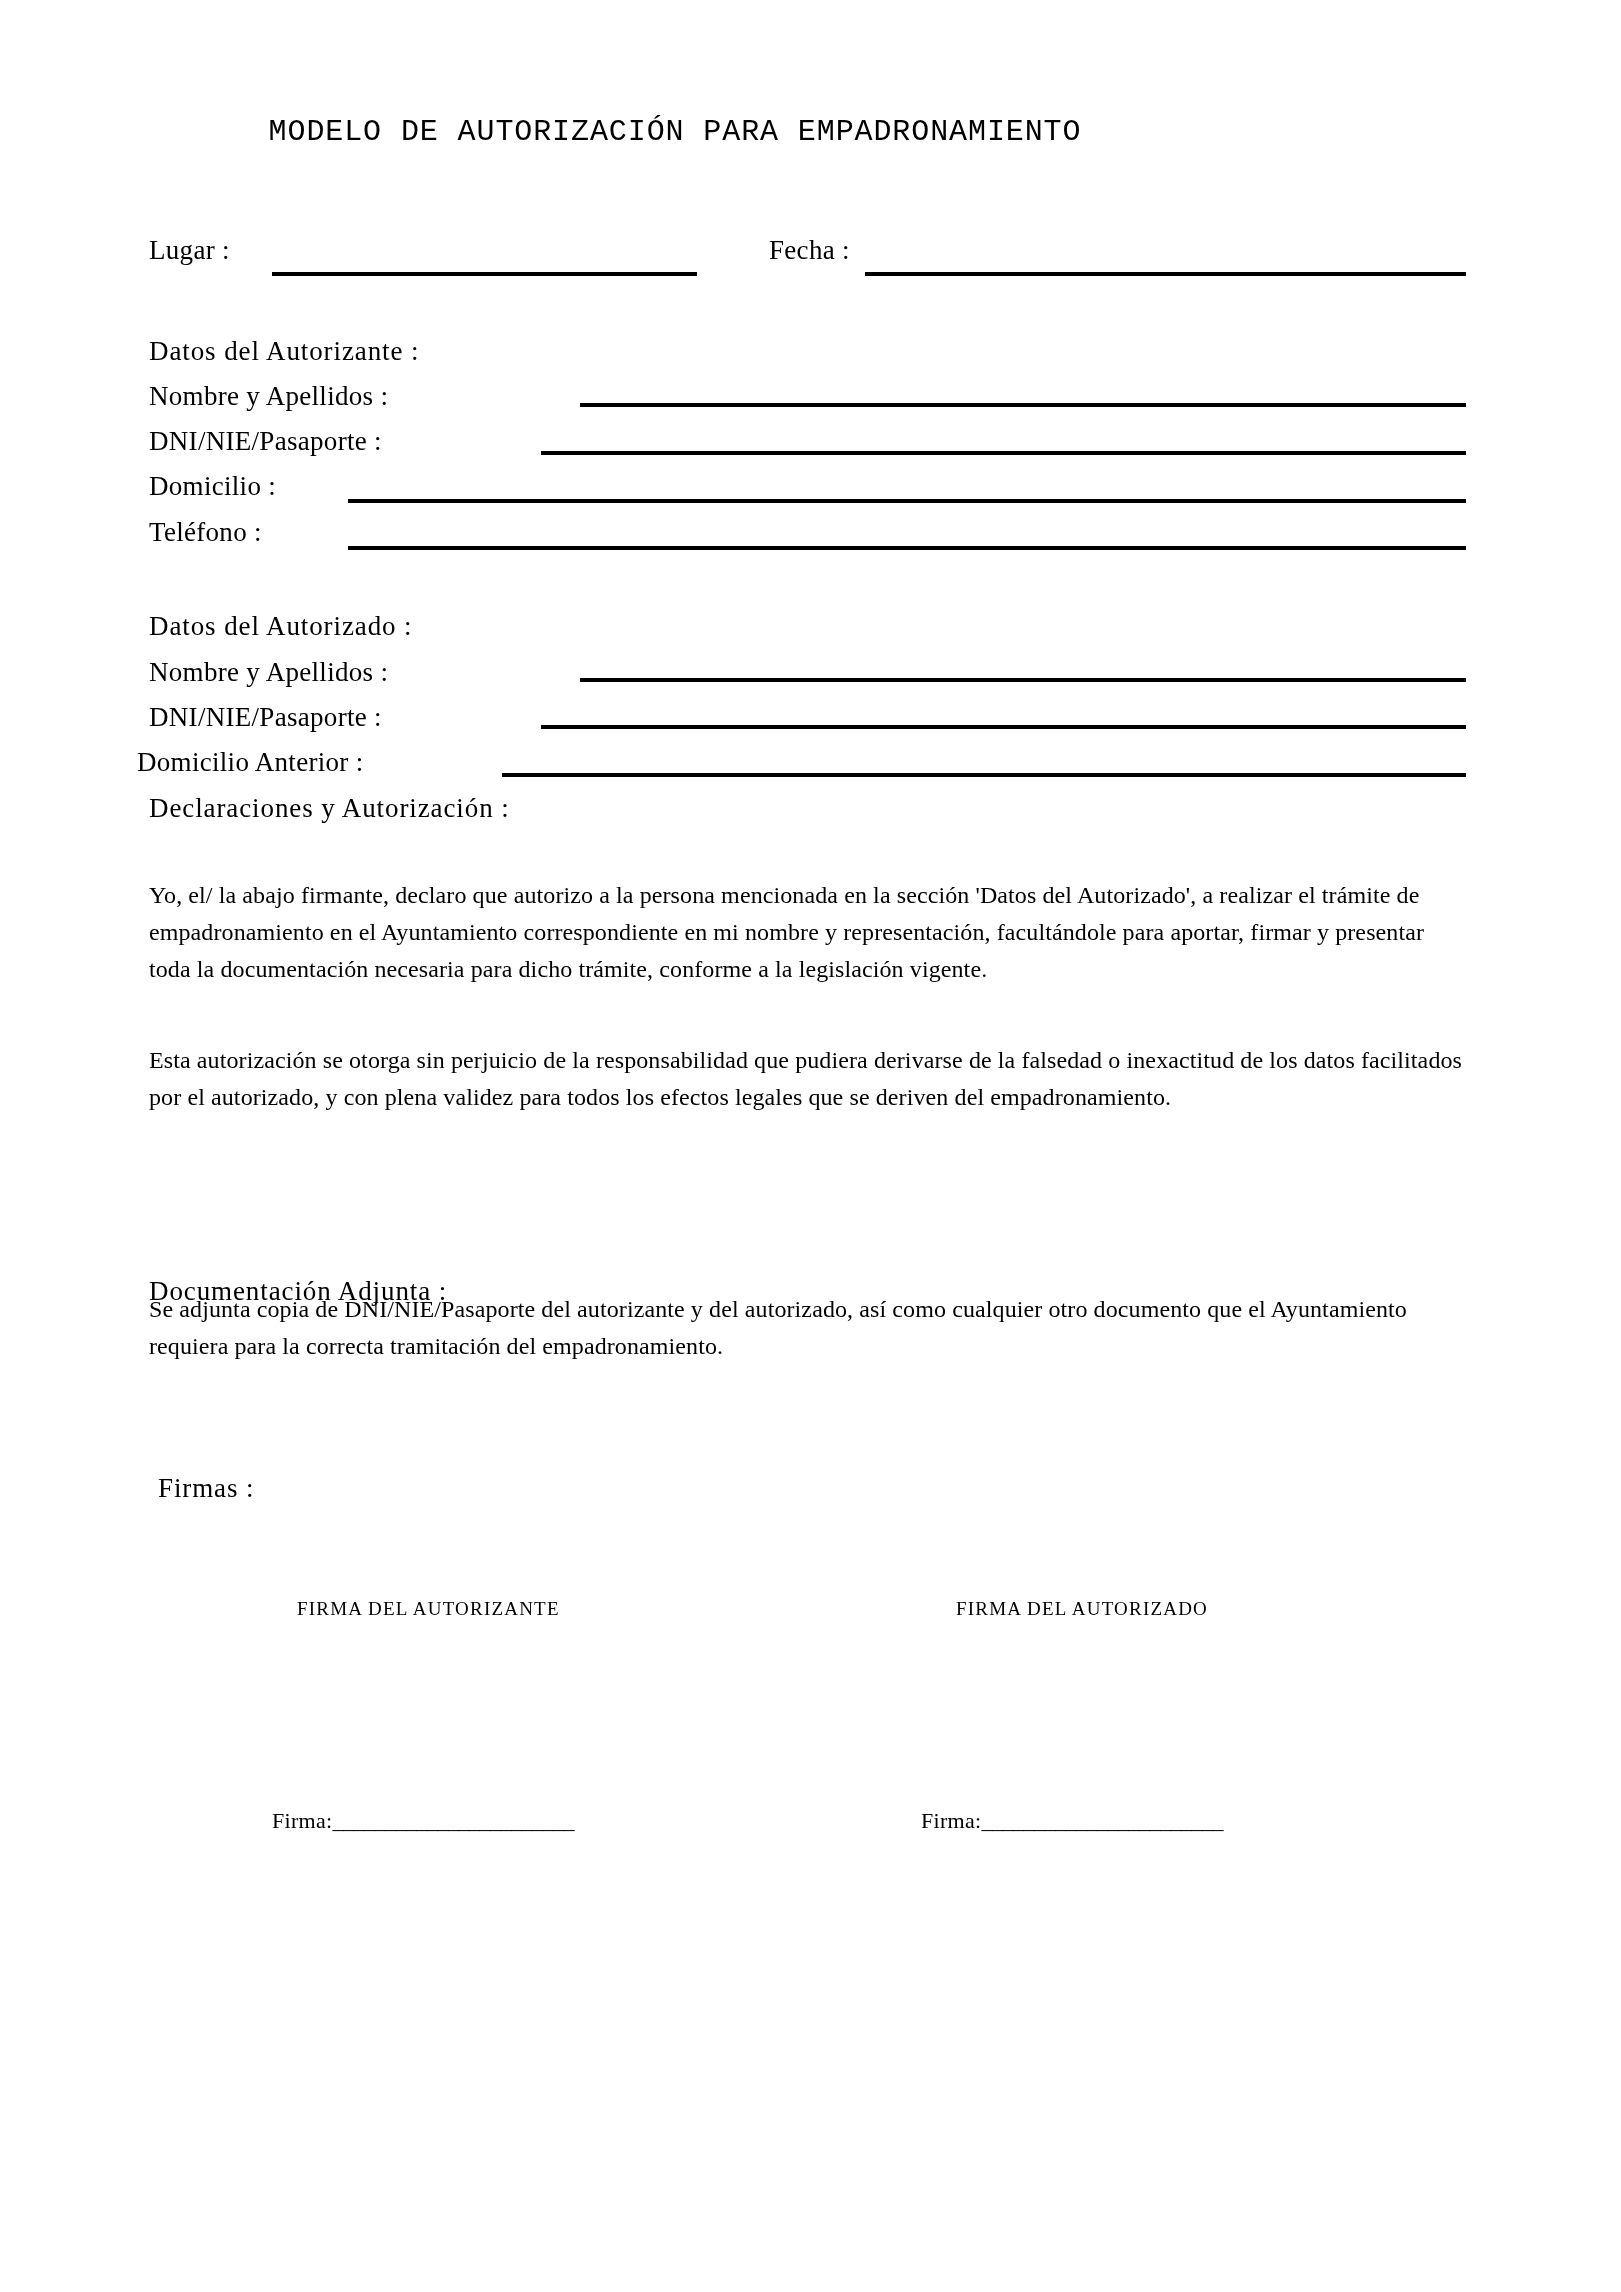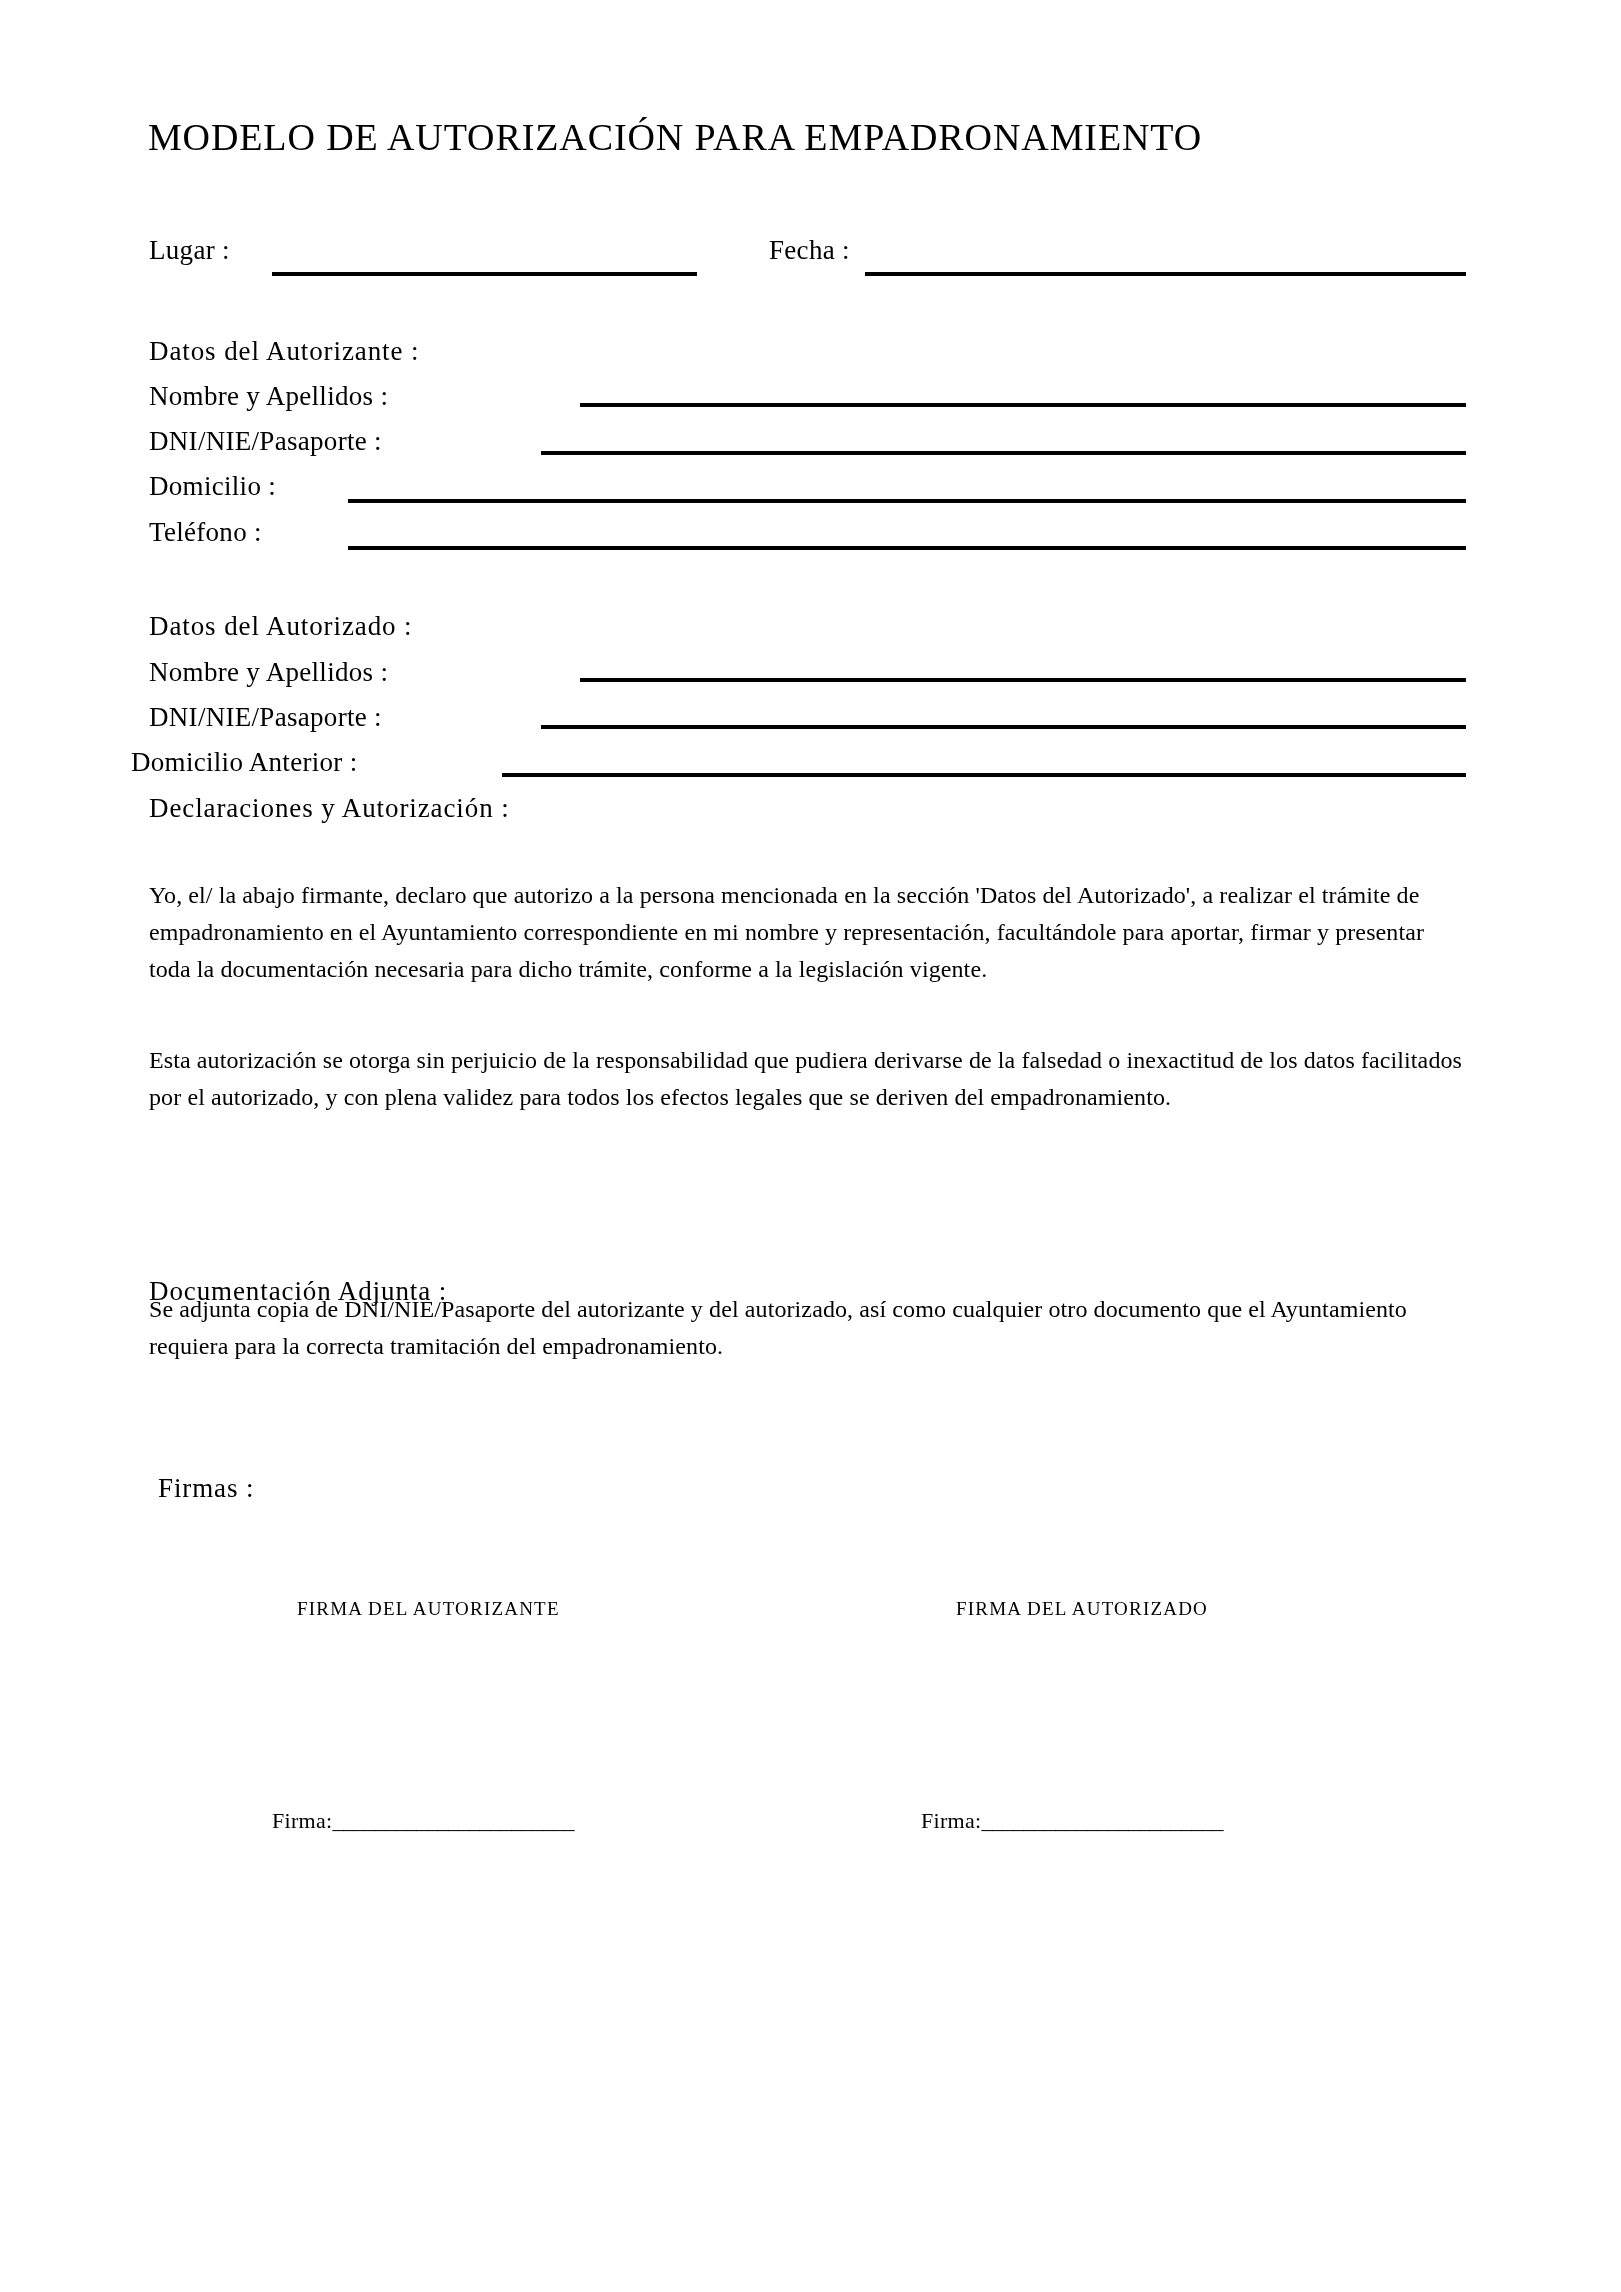--- a/index.html
+++ b/index.html
@@ -21,24 +21,25 @@
     -webkit-font-smoothing: antialiased;
   }
 
   
   .doc-title {
     position: absolute;
     left: 0;
     top: 115px;
     width: 1350px;
     text-align: center;
-    font-size: 38px;
+    font-size: 30px;
     letter-spacing: 0.9px;
     white-space: nowrap;
     font-weight: normal;
+    font-family: Liberation Mono, monospace;
   }
 
   
   .lbl {
     position: absolute;
     font-size: 27px;
     letter-spacing: 0.3px;
     white-space: nowrap;
     line-height: 1;
   }
@@ -114,21 +115,21 @@
   <div class="rule" style="left:348px; top:546px; width:1118px;"></div>
 
   <div class="lbl lbl-sec" style="left:149px; top:613px;">Datos del Autorizado :</div>
 
   <div class="lbl" style="left:149px; top:659px;">Nombre y Apellidos :</div>
   <div class="rule" style="left:580px; top:678px; width:886px;"></div>
 
   <div class="lbl" style="left:149px; top:704px;">DNI/NIE/Pasaporte :</div>
   <div class="rule" style="left:541px; top:725px; width:925px;"></div>
 
-  <div class="lbl" style="left:131px; top:749px;">Domicilio Anterior :</div>
+  <div class="lbl" style="left:137px; top:749px;">Domicilio Anterior :</div>
   <div class="rule" style="left:502px; top:773px; width:964px;"></div>
 
   <div class="lbl lbl-sec" style="left:149px; top:795px;">Declaraciones y Autorización :</div>
 
   <div class="para" style="left:149px; top:1042px; width:1318px;">
     <p>Esta autorización se otorga sin perjuicio de la responsabilidad que pudiera derivarse de la falsedad o inexactitud de los datos facilitados por el autorizado, y con plena validez para todos los efectos legales que se deriven del empadronamiento.</p>
   </div>
 
   <div class="para" style="left:149px; top:877px; width:1318px;">
     <p>Yo, el/ la abajo firmante, declaro que autorizo a la persona mencionada en la sección 'Datos del Autorizado', a realizar el trámite de empadronamiento en el Ayuntamiento correspondiente en mi nombre y representación, facultándole para aportar, firmar y presentar toda la documentación necesaria para dicho trámite, conforme a la legislación vigente.</p>

